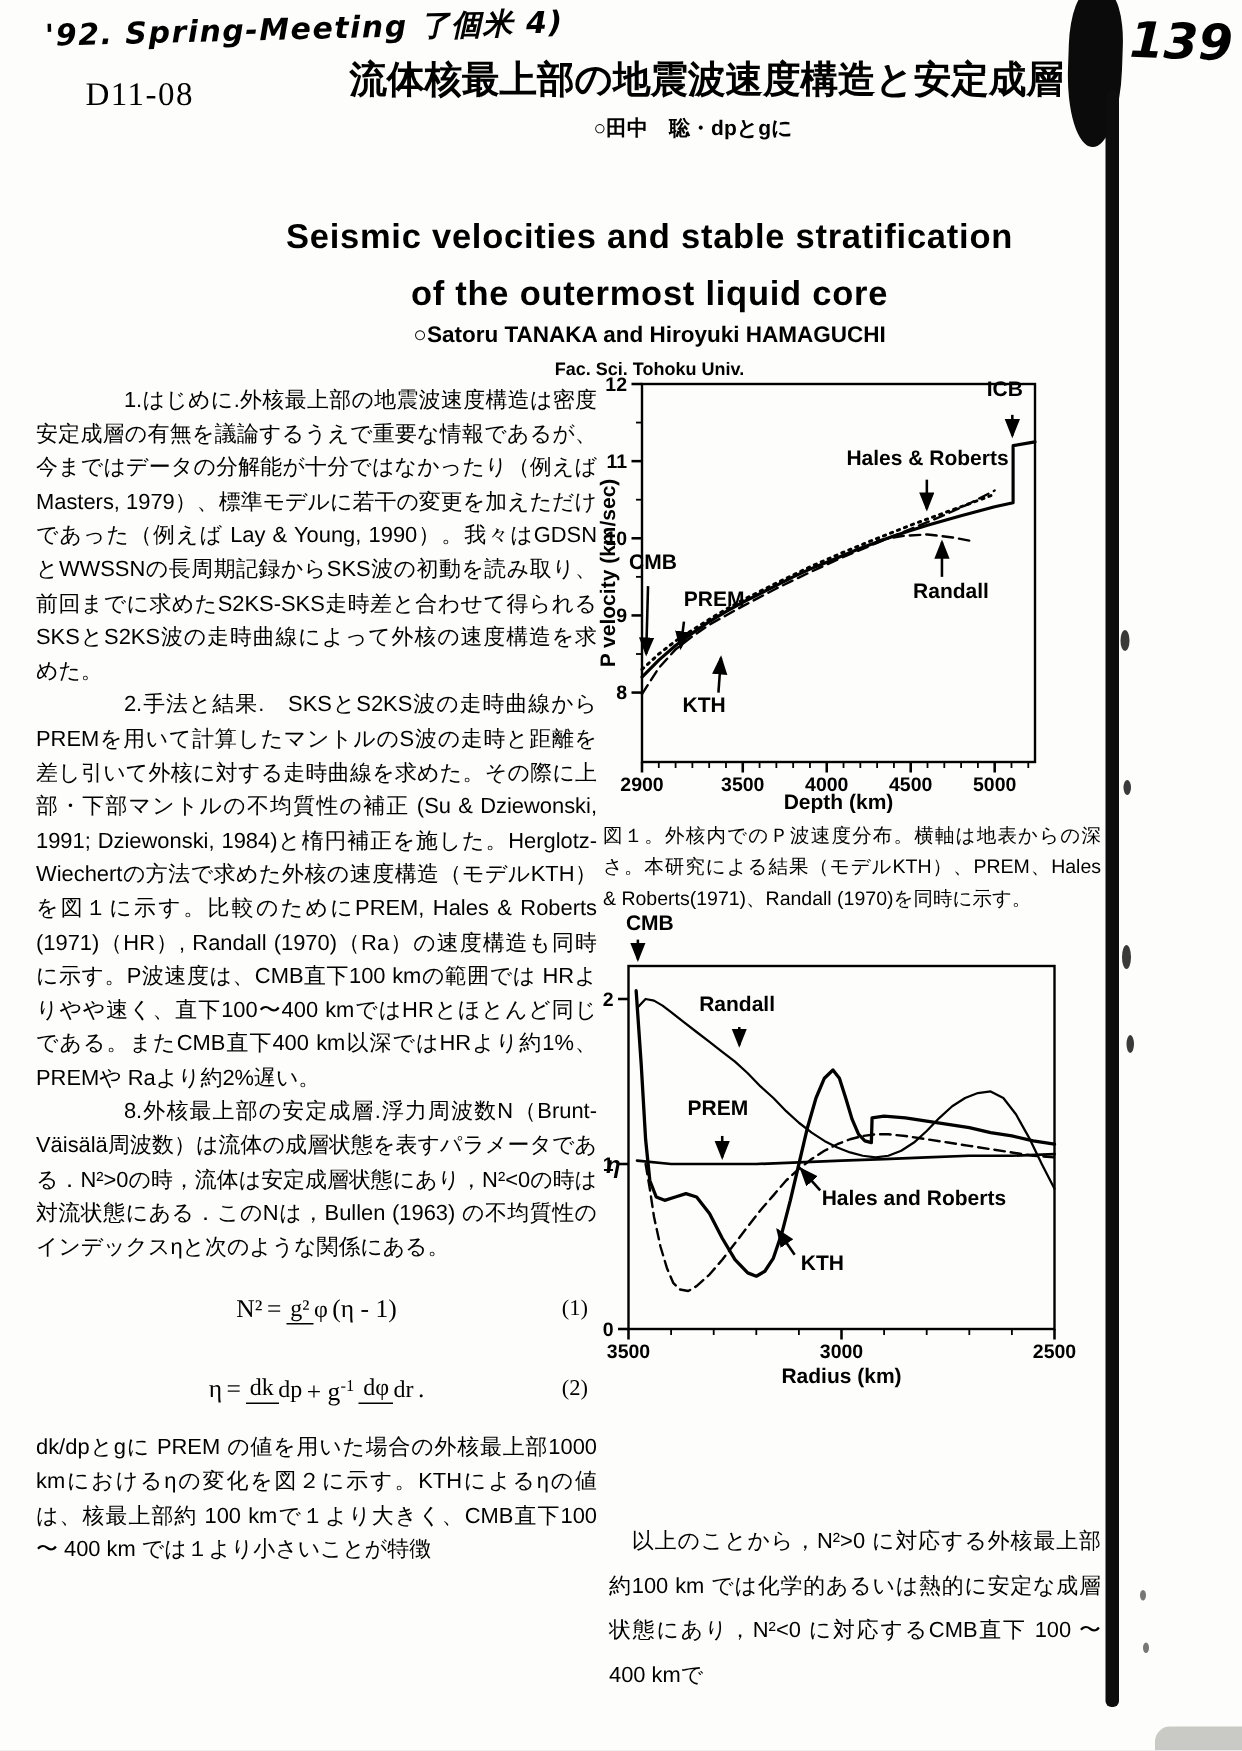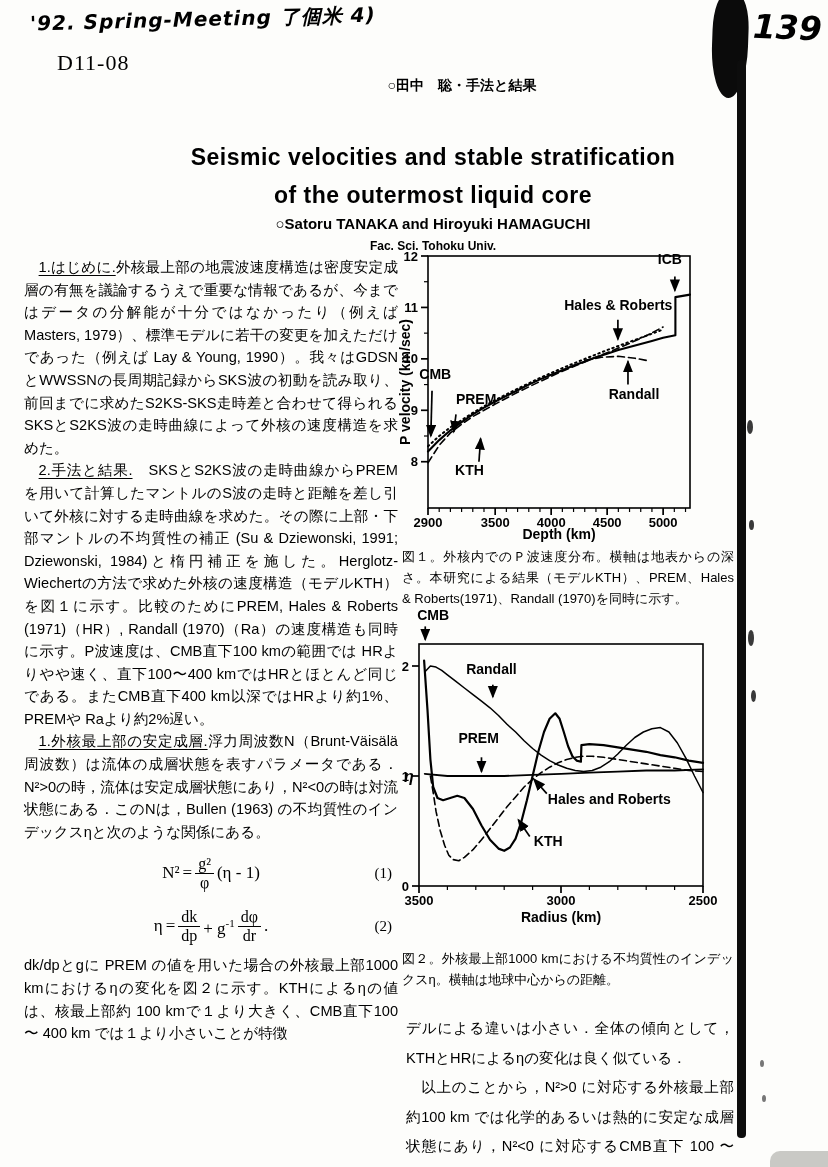--- a/index.html
+++ b/index.html
@@ -30,24 +30,24 @@
   .affil-jp{position:absolute;left:132px;top:97px;width:660px;text-align:center;font-size:13.5px;}
   .title-en{position:absolute;left:103px;width:660px;text-align:center;font-size:23px;font-weight:700;letter-spacing:.5px;}
   .l1{top:144px;} .l2{top:182px;}
   .authors-en{position:absolute;left:103px;top:215px;width:660px;text-align:center;font-size:15px;font-weight:600;}
   .affil-en{position:absolute;left:103px;top:239px;width:660px;text-align:center;font-size:12px;font-weight:600;}
   
   .col-left{position:absolute;left:24px;top:256px;width:374px;font-size:14.6px;line-height:22.6px;
             text-align:justify;}
   .col-left p{margin:0;}
   .indent{text-indent:1em;}
-  .sec{text-decoration:underline;text-underline-offset:3px;}
+  .sec{text-underline-offset:3px;margin-left:44px;}
   .equation{position:relative;display:flex;justify-content:center;align-items:center;gap:3px;
             margin:7px 0 5px;font-family:"Liberation Serif",serif;font-size:17px;height:46px;}
-  .frac{display:inline-flex;flex-direction:column;align-items:center;line-height:1.1;font-size:16px;}
+  .frac{display:inline-flex;flex-direction:row;align-items:center;line-height:1.1;font-size:16px;}
   .frac .num{padding:0 3px;border-bottom:1.4px solid #000;}
   .eq-label{position:absolute;right:6px;top:50%;transform:translateY(-50%);font-size:15px;}
   sup{font-size:11px;}
   
   .chart{position:absolute;}
   .chart1{left:398px;top:246px;}
   .chart2{left:396px;top:610px;}
   .chart text{font-family:"Liberation Sans",sans-serif;fill:#000;}
   .tick{font-size:13px;font-weight:700;}
   .axlabel{font-size:14px;font-weight:700;}
@@ -70,31 +70,32 @@
   <div class="speck sp1"></div>
   <div class="speck sp2"></div>
   <div class="speck sp3"></div>
   <div class="speck sp4"></div>
   <div class="speck sp5"></div>
   <div class="speck sp6"></div>
   <div class="page-num">139</div>
   <div class="corner-blob"></div>
 
   <div class="session-code">D11-08</div>
-  <div class="authors-jp">○田中　聡・手法と結果</div>
+  <h1 class="title-jp">流体核最上部の地震波速度構造と安定成層</h1>
+  <div class="authors-jp">○田中　聡・dpとgに</div>
 
   <div class="title-en l1">Seismic velocities and stable stratification</div>
   <div class="title-en l2">of the outermost liquid core</div>
   <div class="authors-en">○Satoru TANAKA and Hiroyuki HAMAGUCHI</div>
   <div class="affil-en">Fac. Sci. Tohoku Univ.</div>
 
   <div class="col-left">
     <p class="indent"><span class="sec">1.はじめに.</span><span>外核最上部の地震波速度構造は密度安定成層の有無を議論するうえで重要な情報であるが、今まではデータの分解能が十分ではなかったり（例えば Masters, 1979）、標準モデルに若干の変更を加えただけであった（例えば Lay &amp; Young, 1990）。我々はGDSNとWWSSNの長周期記録からSKS波の初動を読み取り、前回までに求めたS2KS-SKS走時差と合わせて得られるSKSとS2KS波の走時曲線によって外核の速度構造を求めた。</span></p>
     <p class="indent"><span class="sec">2.手法と結果.</span><span>　SKSとS2KS波の走時曲線からPREMを用いて計算したマントルのS波の走時と距離を差し引いて外核に対する走時曲線を求めた。その際に上部・下部マントルの不均質性の補正 (Su &amp; Dziewonski, 1991; Dziewonski, 1984)と楕円補正を施した。Herglotz-Wiechertの方法で求めた外核の速度構造（モデルKTH）を図１に示す。比較のためにPREM, Hales &amp; Roberts (1971)（HR）, Randall (1970)（Ra）の速度構造も同時に示す。P波速度は、CMB直下100 kmの範囲では HRよりやや速く、直下100〜400 kmではHRとほとんど同じである。またCMB直下400 km以深ではHRより約1%、PREMや Raより約2%遅い。</span></p>
-    <p class="indent"><span class="sec">1.外核最上部の安定成層.</span><span>浮力周波数N（Brunt-Väisälä周波数）は流体の成層状態を表すパラメータである．N²&gt;0の時，流体は安定成層状態にあり，N²&lt;0の時は対流状態にある．このNは，Bullen (1963) の不均質性のインデックスηと次のような関係にある。</span></p>
+    <p class="indent"><span class="sec">8.外核最上部の安定成層.</span><span>浮力周波数N（Brunt-Väisälä周波数）は流体の成層状態を表すパラメータである．N²&gt;0の時，流体は安定成層状態にあり，N²&lt;0の時は対流状態にある．このNは，Bullen (1963) の不均質性のインデックスηと次のような関係にある。</span></p>
 
     <div class="equation">
       <span>N²</span>
       <span>=</span>
       <span class="frac">
           <span class="num">g²</span>
           <span class="den">φ</span>
         </span>
       <span>(η - 1)</span>
       <span class="eq-label">(1)</span>
@@ -228,20 +229,18 @@
       <text x="95.42" y="63.70000000000002" text-anchor="middle" class="ann">Randall</text>
       <line x1="85.47999999999999" y1="147.3" x2="85.47999999999999" y2="161.60000000000002" stroke="#000" stroke-width="1.7" marker-end="url(#ah2)"></line>
       <text x="82.64" y="133.00000000000003" text-anchor="middle" class="ann">PREM</text>
       <line x1="150.8" y1="183.60000000000002" x2="138.02" y2="169.3" stroke="#000" stroke-width="1.7" marker-end="url(#ah2)"></line>
       <text x="213.28" y="193.5" text-anchor="middle" class="ann">Hales and Roberts</text>
       <line x1="133.76" y1="226.5" x2="122.39999999999999" y2="210" stroke="#000" stroke-width="1.7" marker-end="url(#ah2)"></line>
       <text x="152.22" y="236.4" text-anchor="middle" class="ann">KTH</text>
       <text x="165" y="312" text-anchor="middle" class="axlabel">Radius (km)</text>
       <text x="8" y="172" class="axlabel eta">η</text>
     </svg>
-  <div class="caption cap2">図２。外核最上部1000 kmにおける不均質性のインデックスη。横軸は地球中心からの距離。</div>
 
   <div class="closing">
-    <p>デルによる違いは小さい．全体の傾向として，KTHとHRによるηの変化は良く似ている．</p>
     <p>　以上のことから，N²&gt;0 に対応する外核最上部約100 km では化学的あるいは熱的に安定な成層状態にあり，N²&lt;0 に対応するCMB直下 100 〜 400 kmで</p>
   </div>
 
 </div>
 
 </body></html>

